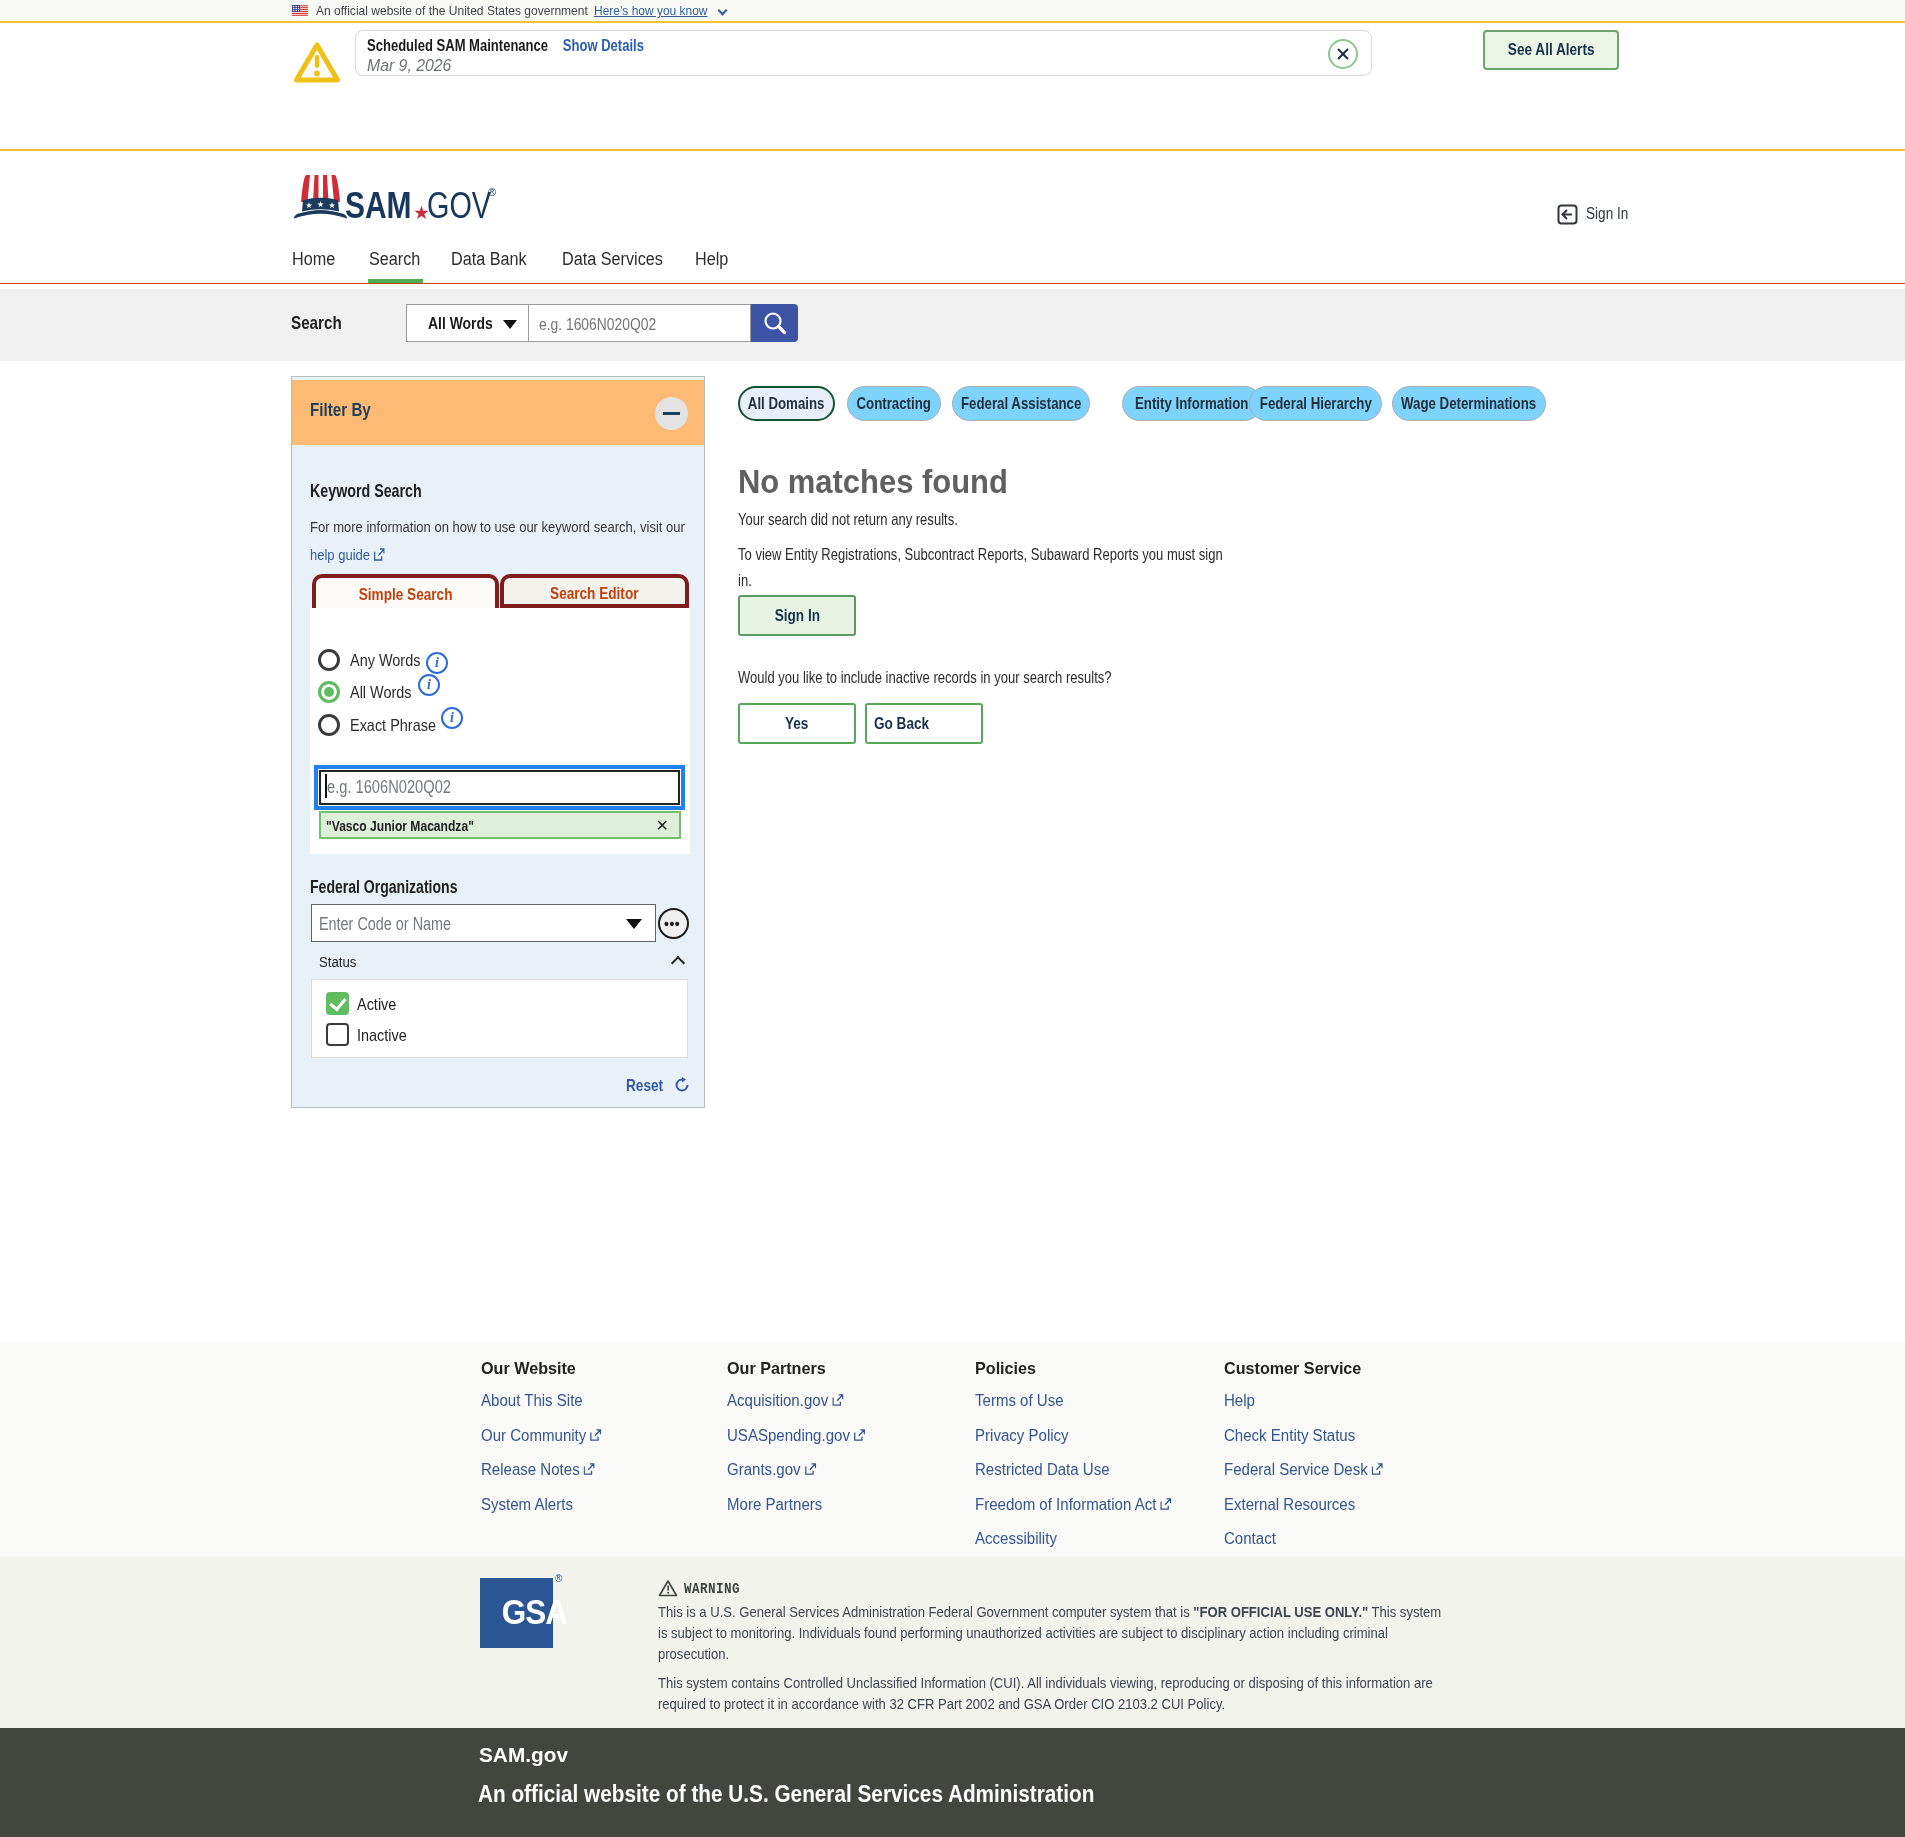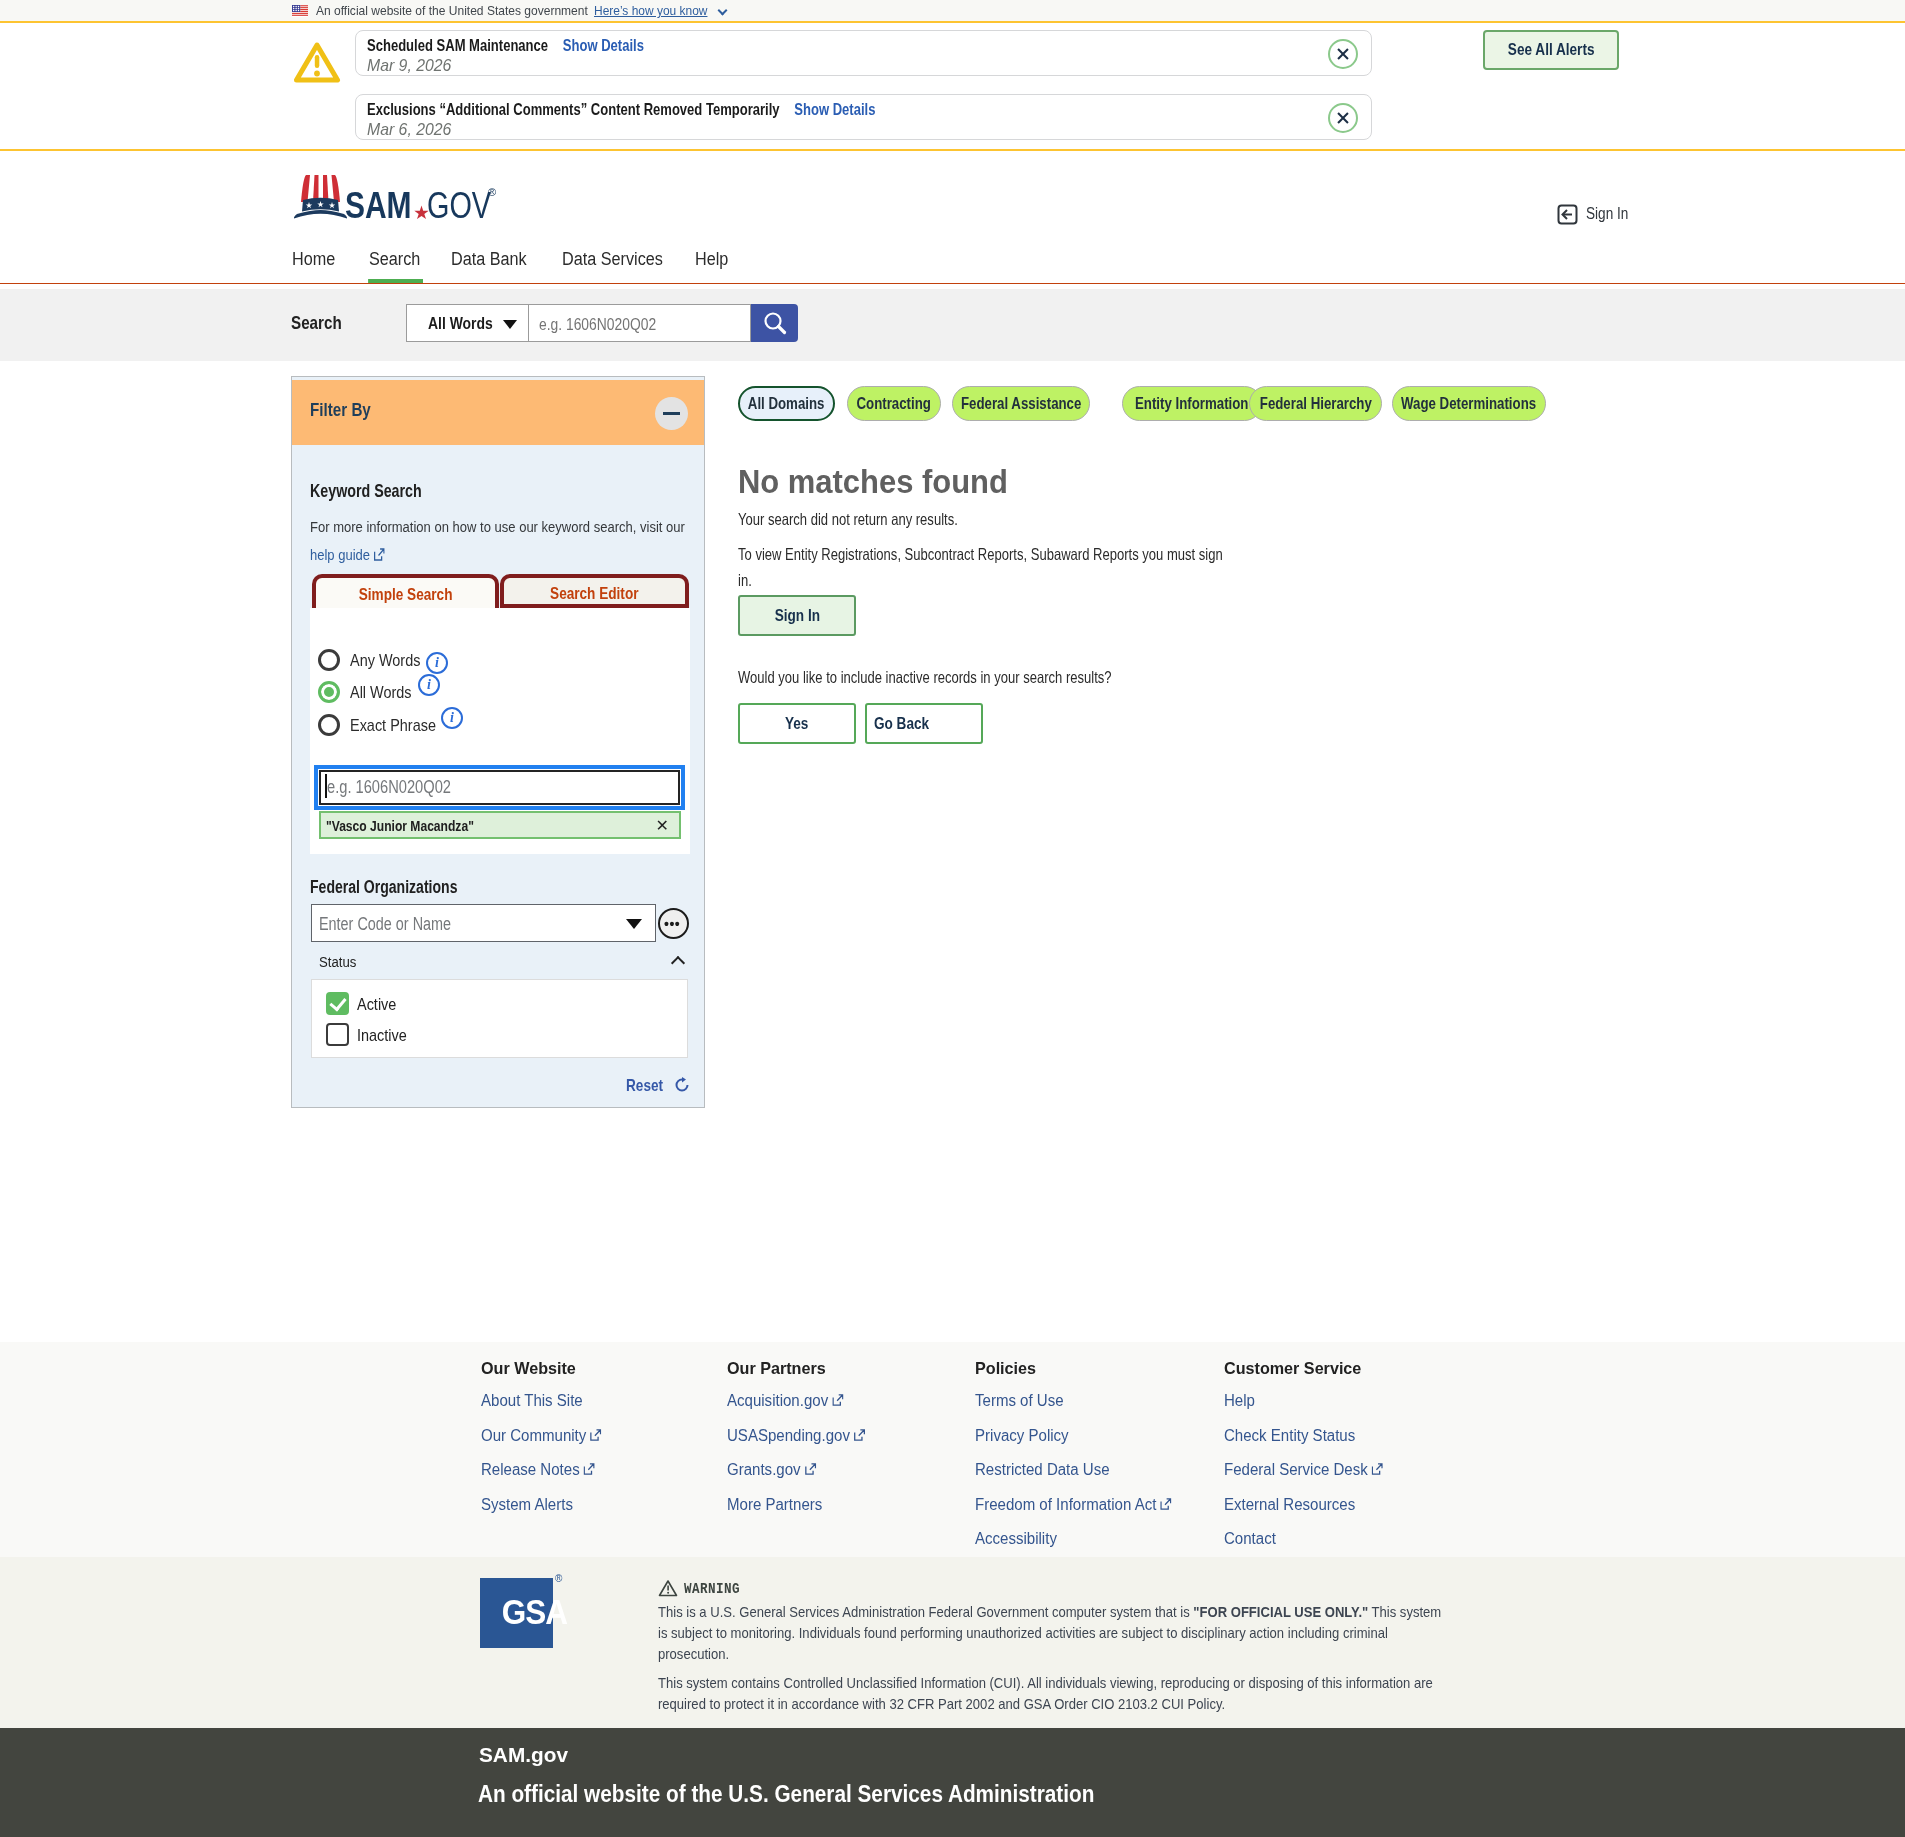--- a/index.html
+++ b/index.html
@@ -89,21 +89,21 @@
 .stchev { position:absolute; left:381px; top:581px; width:10px; height:10px; border-left:2.5px solid #222; border-top:2.5px solid #222; transform:rotate(45deg); }
 .stbox { position:absolute; left:19px; top:602px; width:377px; height:79px; background:#fff; border:1px solid #dcdcdc; }
 .cb { position:absolute; width:23px; height:23px; border-radius:4px; }
 .cb.on { background:#5fbc61; }
 .cb.on:after { content:""; position:absolute; left:7px; top:3px; width:7px; height:12px; border-right:3px solid #fff; border-bottom:3px solid #fff; transform:rotate(40deg); }
 .cb.off { background:#fff; border:2.5px solid #3b3b3b; }
 .cblbl { position:absolute; font-size:17px; color:#222; transform:scaleX(0.85); transform-origin:0 50%; }
 .reset { position:absolute; left:334px; top:699px; font-size:17px; font-weight:bold; color:#3558a8; transform:scaleX(0.8); transform-origin:0 50%; }
 
 
-.pill { position:absolute; top:386px; height:35px; border-radius:18px; font-size:17px; font-weight:bold; color:#22303c; display:flex; align-items:center; justify-content:center; background:#bef264; border:1px solid #adadad; }
+.pill { position:absolute; top:386px; height:35px; border-radius:18px; font-size:17px; font-weight:bold; color:#22303c; display:flex; align-items:center; justify-content:center; background:#7dd3fc; border:1px solid #adadad; }
 .pill.on { background:#e7f0fa; border:2px solid #14532d; }
 .pill .sxc { transform:scaleX(0.78); }
 .h1 { position:absolute; left:738px; top:462px; font-size:34px; font-weight:bold; color:#606060; transform:scaleX(0.91); transform-origin:0 0; }
 .p1 { position:absolute; left:738px; top:510px; font-size:16.5px; color:#2b2b2b; transform:scaleX(0.79); transform-origin:0 0; }
 .p2 { position:absolute; left:738px; top:541px; width:615px; font-size:16.5px; color:#2b2b2b; line-height:26px; transform:scaleX(0.79); transform-origin:0 0; }
 .signbtn { position:absolute; left:738px; top:595px; width:118px; height:41px; background:#e7f4e4; border:2px solid #5b9a61; border-radius:3px; font-size:17px; font-weight:bold; color:#17304c; display:flex; align-items:center; justify-content:center; }
 .p3 { position:absolute; left:738px; top:668px; font-size:16.5px; color:#2b2b2b; transform:scaleX(0.79); transform-origin:0 0; }
 .ybtn { position:absolute; left:738px; top:703px; width:118px; height:41px; background:#fff; border:2px solid #55a858; border-radius:3px; font-size:17px; font-weight:bold; color:#17304c; display:flex; align-items:center; justify-content:center; }
 .gbtn { position:absolute; left:865px; top:703px; width:118px; height:41px; background:#fff; border:2px solid #55a858; border-radius:3px; font-size:17px; font-weight:bold; color:#17304c; display:flex; align-items:center; justify-content:flex-start; }
 .btn-t { display:inline-block; transform:scaleX(0.8); transform-origin:50% 50%; }
@@ -158,25 +158,20 @@
     <svg style="position:absolute;left:292px;top:15px" width="50" height="44" viewBox="0 0 50 44">
         <path d="M25 5 L45.5 40 L4.5 40 Z" fill="none" stroke="#f0c016" stroke-width="5" stroke-linejoin="round"></path>
         <rect x="22.8" y="15" width="4.5" height="13" rx="2.2" fill="#f0c016"></rect>
         <circle cx="25" cy="33.5" r="2.9" fill="#f0c016"></circle>
       </svg>
     <div class="alertbox" style="top:5px">
       <div class="t">Scheduled SAM Maintenance <a href="#">Show Details</a></div>
       <div class="d">Mar 9, 2026</div>
       <div class="closebtn"></div>
     </div>
-    <div class="alertbox" style="top:69px">
-      <div class="t">Exclusions “Additional Comments” Content Removed Temporarily <a href="#">Show Details</a></div>
-      <div class="d">Mar 6, 2026</div>
-      <div class="closebtn"></div>
-    </div>
     <div class="seeall">
         <span class="sxc">See All Alerts</span>
       </div>
   </div>
 
   <div class="hdr">
     <svg style="position:absolute;left:292px;top:20px" width="210" height="52" viewBox="0 0 210 52">
       <path d="M9 30 Q11 6 14 3 L43 3 Q46 6 48 30 Z" fill="#cf2e36"></path>
       <path d="M18 3 L22.5 3 L21 30 L15.5 30 Z" fill="#fff"></path>
       <path d="M26.5 3 L31 3 L31 30 L26.5 30 Z" fill="#fff"></path>

